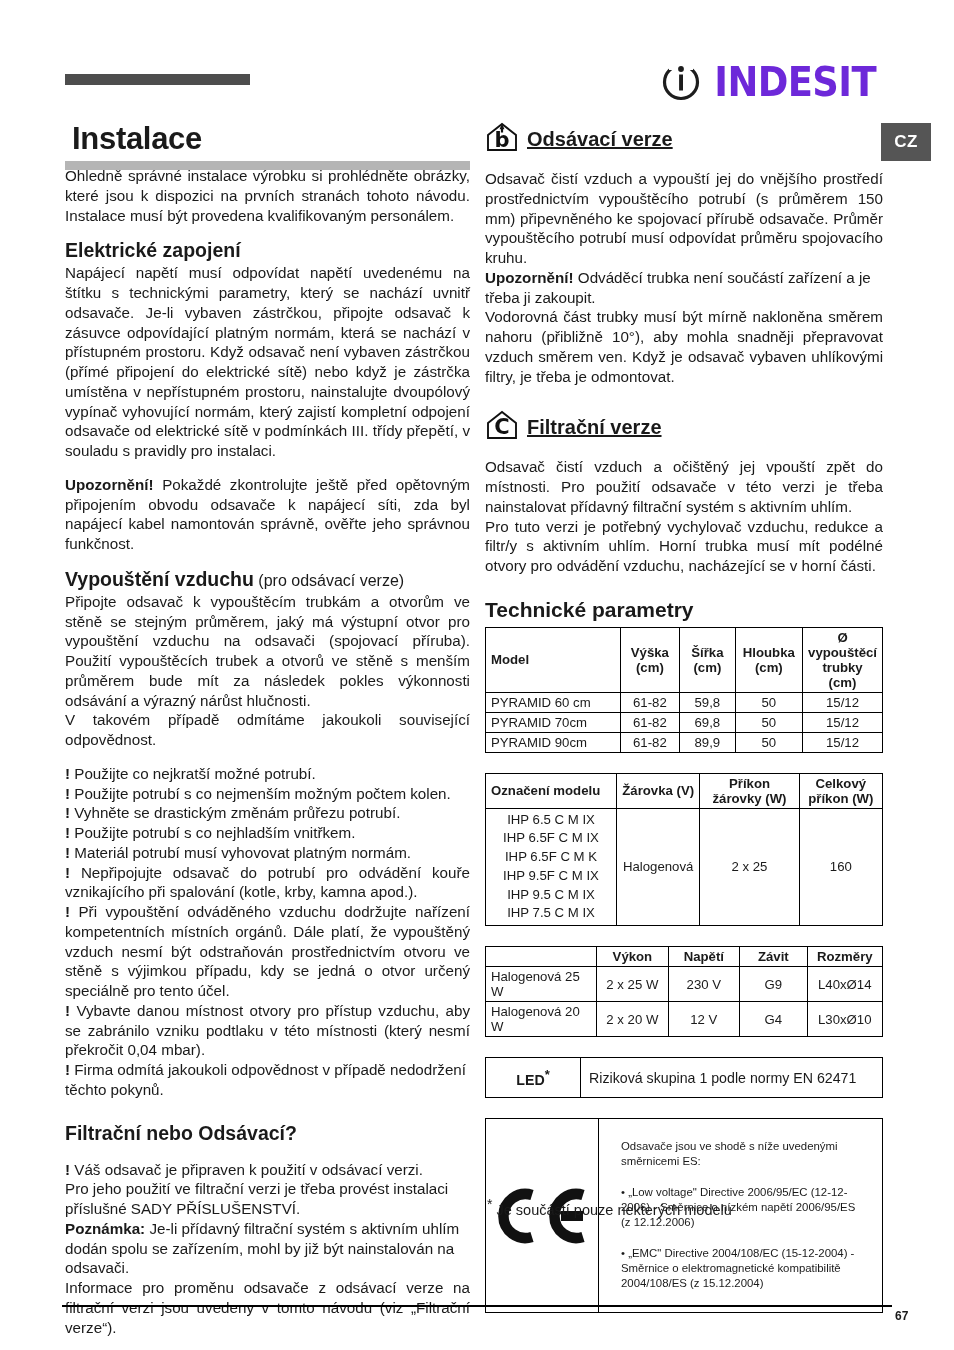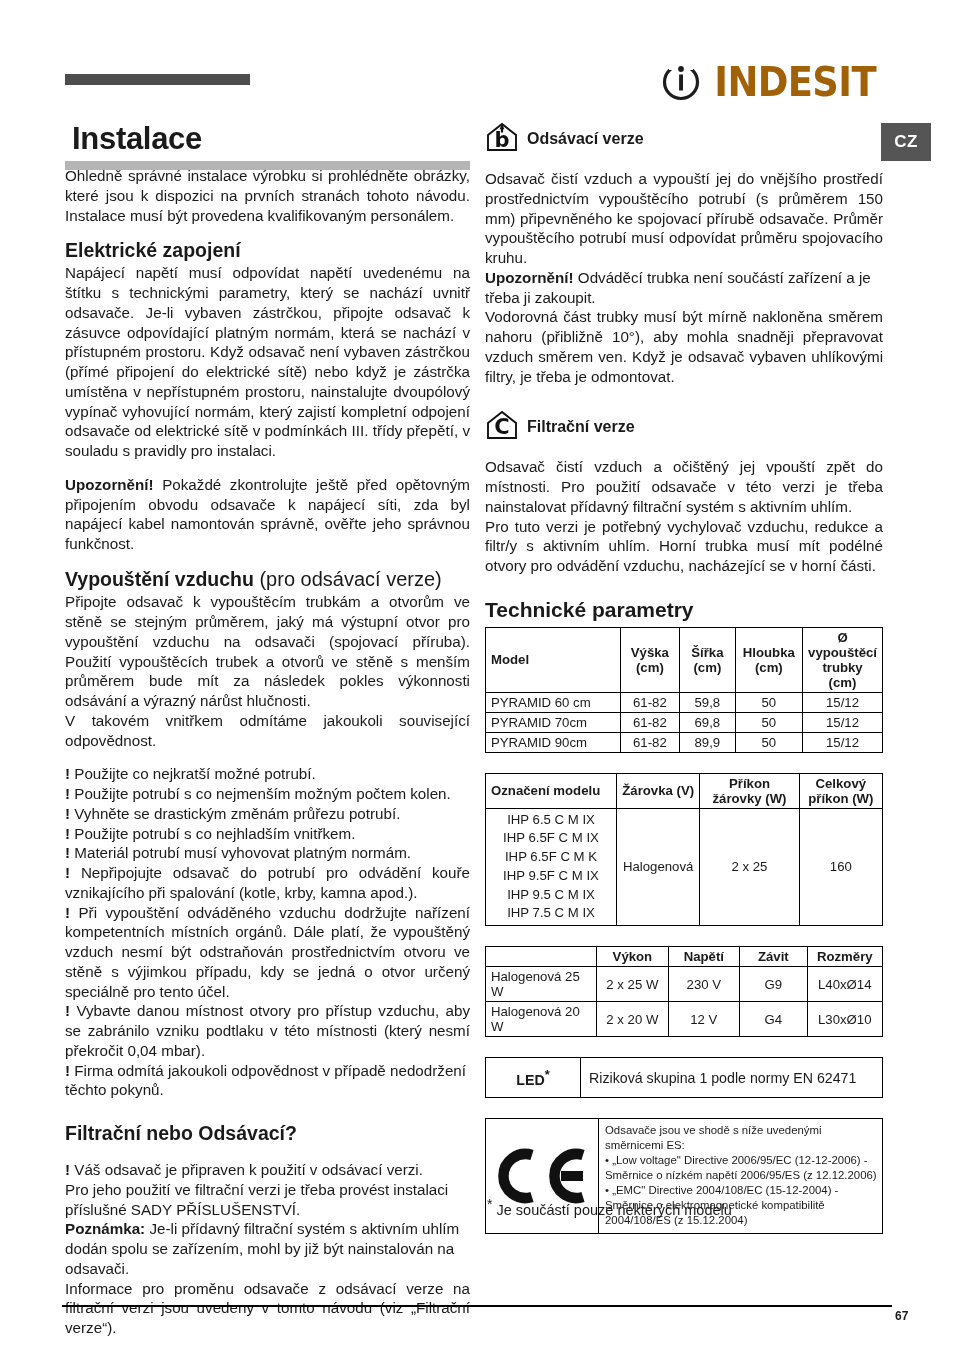--- a/index.html
+++ b/index.html
@@ -35,21 +35,21 @@
     top: 56px;
     display: flex;
     align-items: center;
     gap: 9px;
   }
   .logo-mark { display: block; }
   .logo-word {
     font-size: 41px;
     font-weight: bold;
     letter-spacing: -0.6px;
-    color: #a16207;
+    color: #6d28d9;
     line-height: 1;
     font-family: "DejaVu Sans", sans-serif;
     font-stretch: condensed;
   }
   .cz-badge {
     position: absolute;
     left: 881px;
     top: 123px;
     width: 50px;
     height: 38px;
@@ -87,21 +87,21 @@
     width: 405px;
   }
 
   .h2 {
     font-size: 19.5px;
     font-weight: bold;
     margin: 0 0 1px 0;
     line-height: 1.18;
   }
   .h2-sub {
-    font-size: 20px;
+    font-size: 16px;
     font-weight: normal;
   }
 
   p, .ln {
     font-size: 15.2px;
     line-height: 1.30;
     margin: 0;
     text-align: justify;
     text-justify: inter-word;
   }
@@ -126,22 +126,23 @@
   }
 
   
   .ver-head {
     display: flex;
     align-items: center;
     gap: 8px;
     margin-bottom: 11px;
   }
   .ver-head .label {
-    font-size: 16px;
-    font-weight: bold;
+    font-size: 20px;
+    font-weight: bold;
+    text-decoration: underline;
   }
 
   
   .tbl-title {
     font-size: 21px;
     font-weight: bold;
     margin: 0 0 5px 0;
   }
   table {
     border-collapse: collapse;
@@ -194,21 +195,21 @@
     align-items: center;
     justify-content: center;
     flex: none;
   }
   .ce-text {
     border-left: 1px solid #000;
     padding: 4px 5px 5px 6px;
     font-size: 11.4px;
     line-height: 1.32;
   }
-  .ce-text div { margin: 0; }
+  .ce-text div { margin: 16px; }
 
   
   .footnote {
     position: absolute;
     left: 487px;
     top: 1196px;
     font-size: 14.5px;
   }
   .footnote .star { font-size: 14px; }
   .footer-rule {
@@ -266,21 +267,21 @@
       <p>Napájecí napětí musí odpovídat napětí uvedenému na štítku s technickými parametry, který se nachází uvnitř odsavače. Je-li vybaven zástrčkou, připojte odsavač k zásuvce odpovídající platným normám, která se nachází v přístupném prostoru. Když odsavač není vybaven zástrčkou (přímé připojení do elektrické sítě) nebo když je zástrčka umístěna v nepřístupném prostoru, nainstalujte dvoupólový vypínač vyhovující normám, který zajistí kompletní odpojení odsavače od elektrické sítě v podmínkách III. třídy přepětí, v souladu s pravidly pro instalaci.</p>
 
       <div class="gap"></div>
 
       <p><b class="b">Upozornění!</b><span> Pokaždé zkontrolujte ještě před opětovným připojením obvodu odsavače k napájecí síti, zda byl napájecí kabel namontován správně, ověřte jeho správnou funkčnost.</span></p>
 
       <div class="gap"></div>
 
       <h2 class="h2"><span>Vypouštění vzduchu</span><span class="h2-sub"> (pro odsávací verze)</span></h2>
       <p>Připojte odsavač k vypouštěcím trubkám a otvorům ve stěně se stejným průměrem, jaký má výstupní otvor pro vypouštění vzduchu na odsavači (spojovací příruba). Použití vypouštěcích trubek a otvorů ve stěně s menším průměrem bude mít za následek pokles výkonnosti odsávání a výrazný nárůst hlučnosti.</p>
-      <p>V takovém vnitřkem odmítáme jakoukoli související odpovědnost.</p>
+      <p>V takovém případě odmítáme jakoukoli související odpovědnost.</p>
 
       <div class="gap"></div>
 
       <p class="ln nj"><span class="bang">!</span> <span>Použijte co nejkratší možné potrubí.</span></p>
       <p class="ln nj"><span class="bang">!</span> <span>Použijte potrubí s co nejmenším možným počtem kolen.</span></p>
       <p class="ln nj"><span class="bang">!</span> <span>Vyhněte se drastickým změnám průřezu potrubí.</span></p>
       <p class="ln nj"><span class="bang">!</span> <span>Použijte potrubí s co nejhladším vnitřkem.</span></p>
       <p class="ln nj"><span class="bang">!</span> <span>Materiál potrubí musí vyhovovat platným normám.</span></p>
       <p class="ln"><span class="bang">!</span> <span>Nepřipojujte odsavač do potrubí pro odvádění kouře vznikajícího při spalování (kotle, krby, kamna apod.).</span></p>
       <p class="ln"><span class="bang">!</span> <span>Při vypouštění odváděného vzduchu dodržujte nařízení kompetentních místních orgánů. Dále platí, že vypouštěný vzduch nesmí být odstraňován prostřednictvím otvoru ve stěně s výjimkou případu, kdy se jedná o otvor určený speciálně pro tento účel.</span></p>

